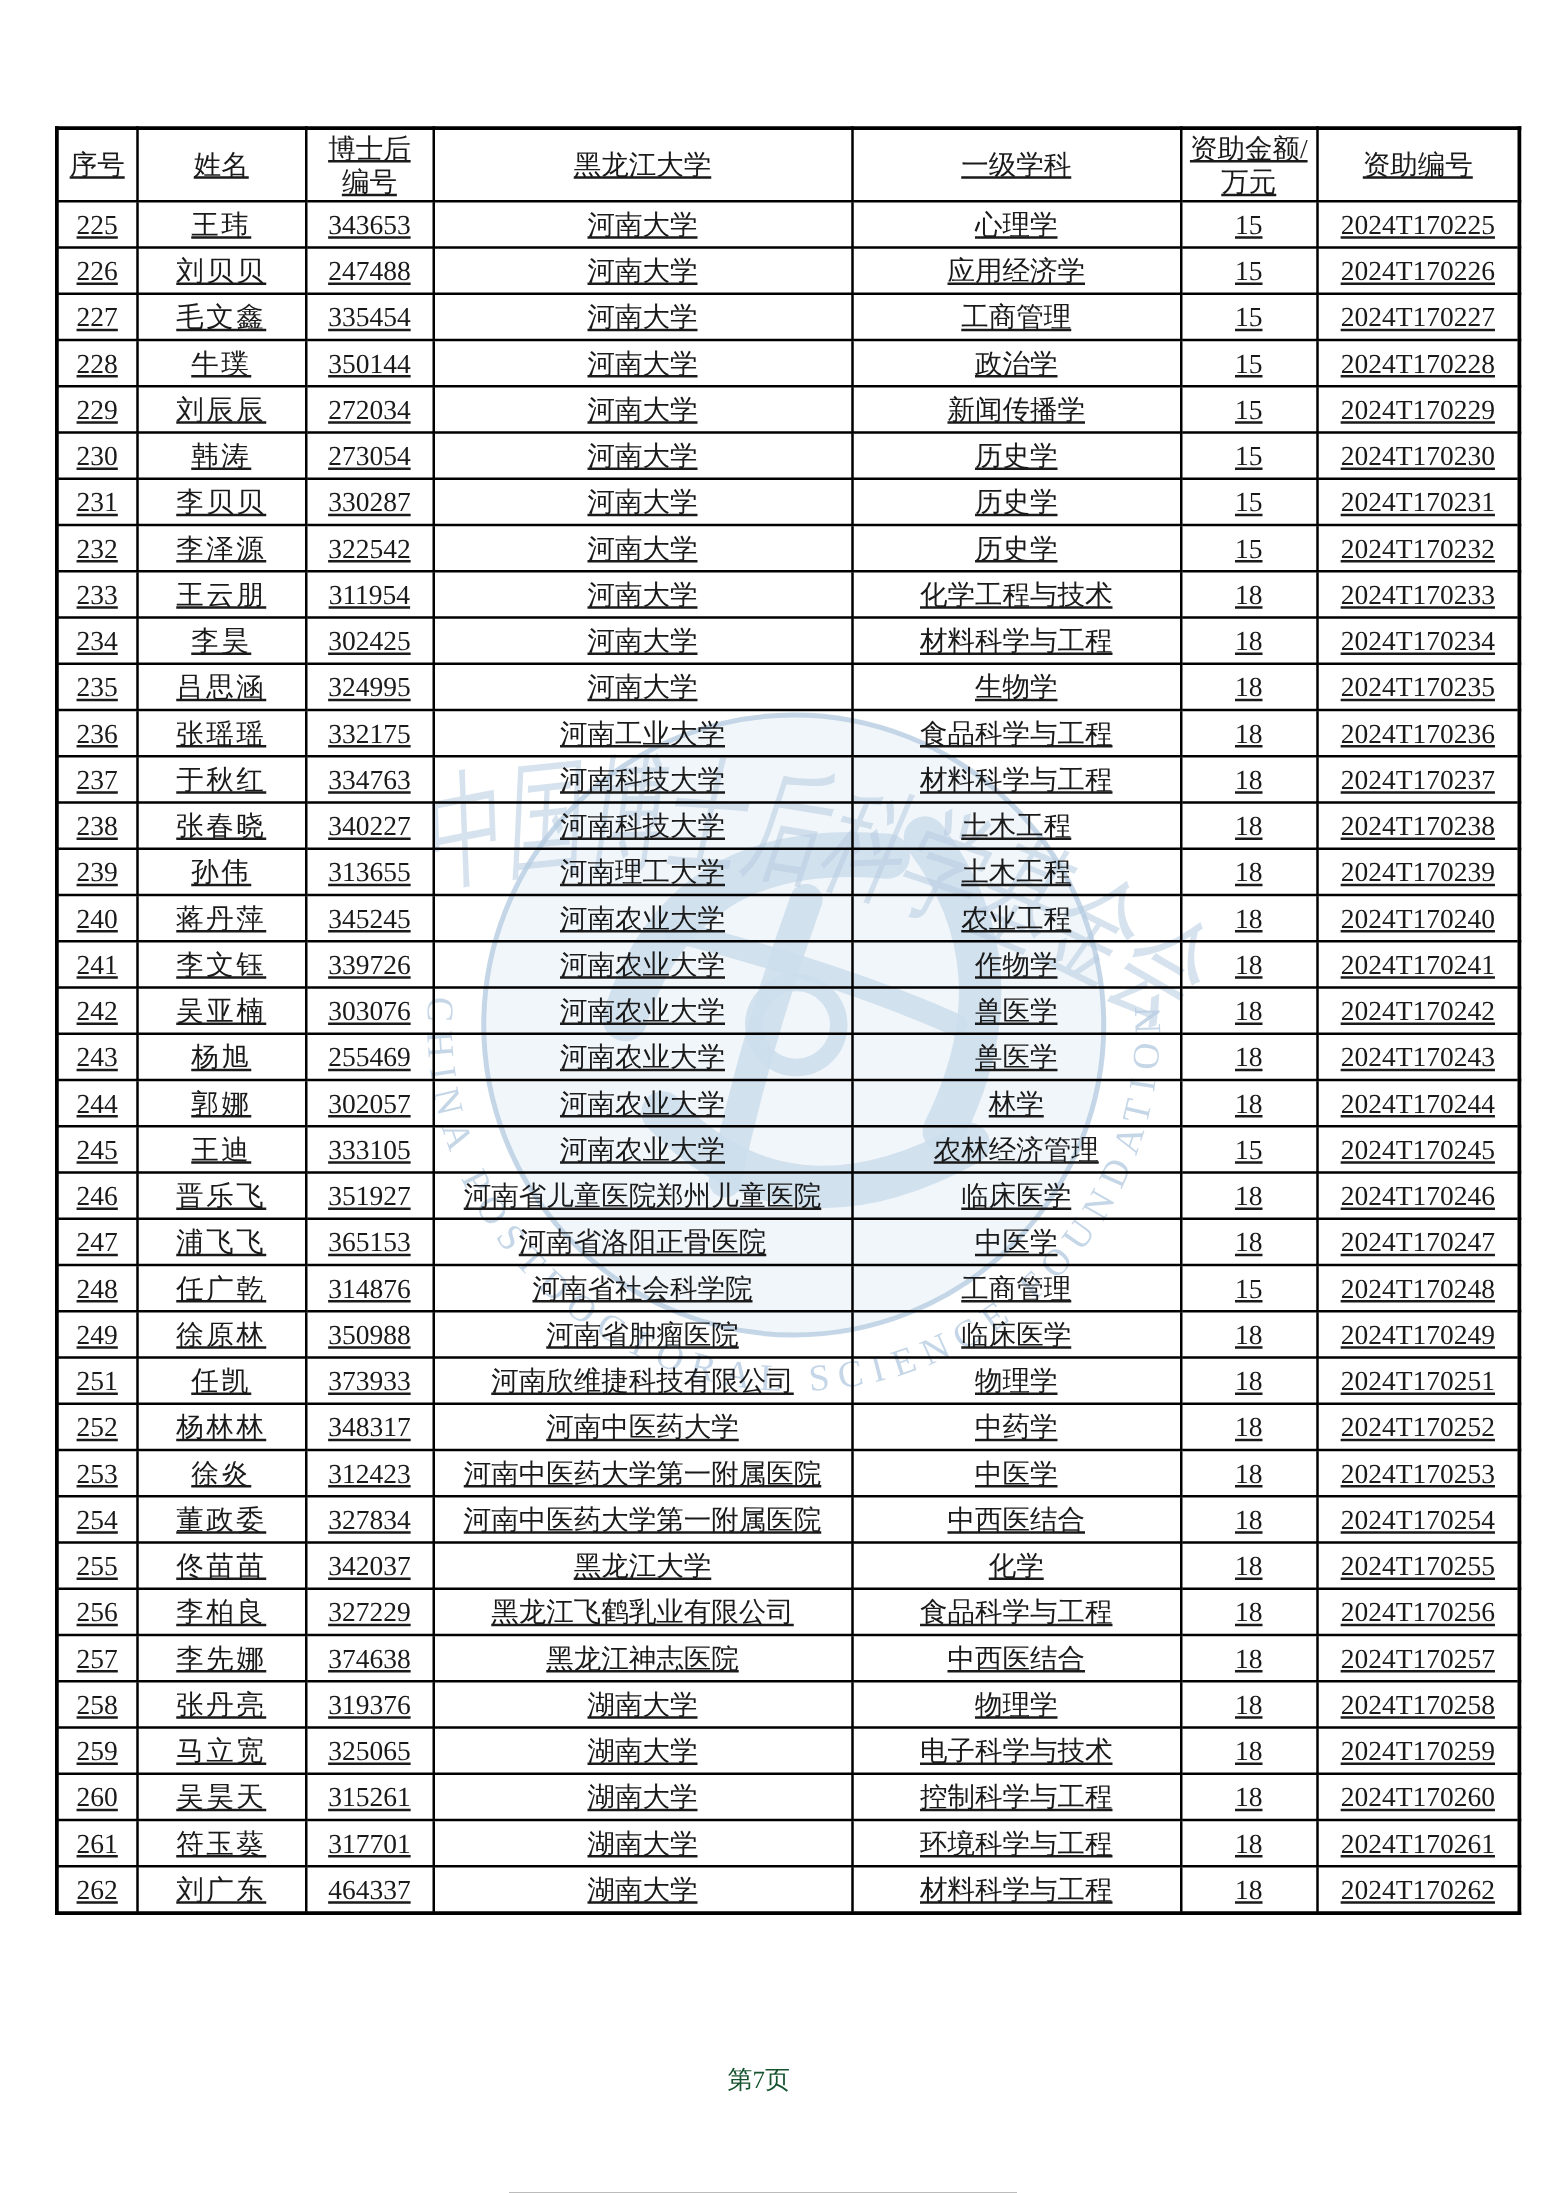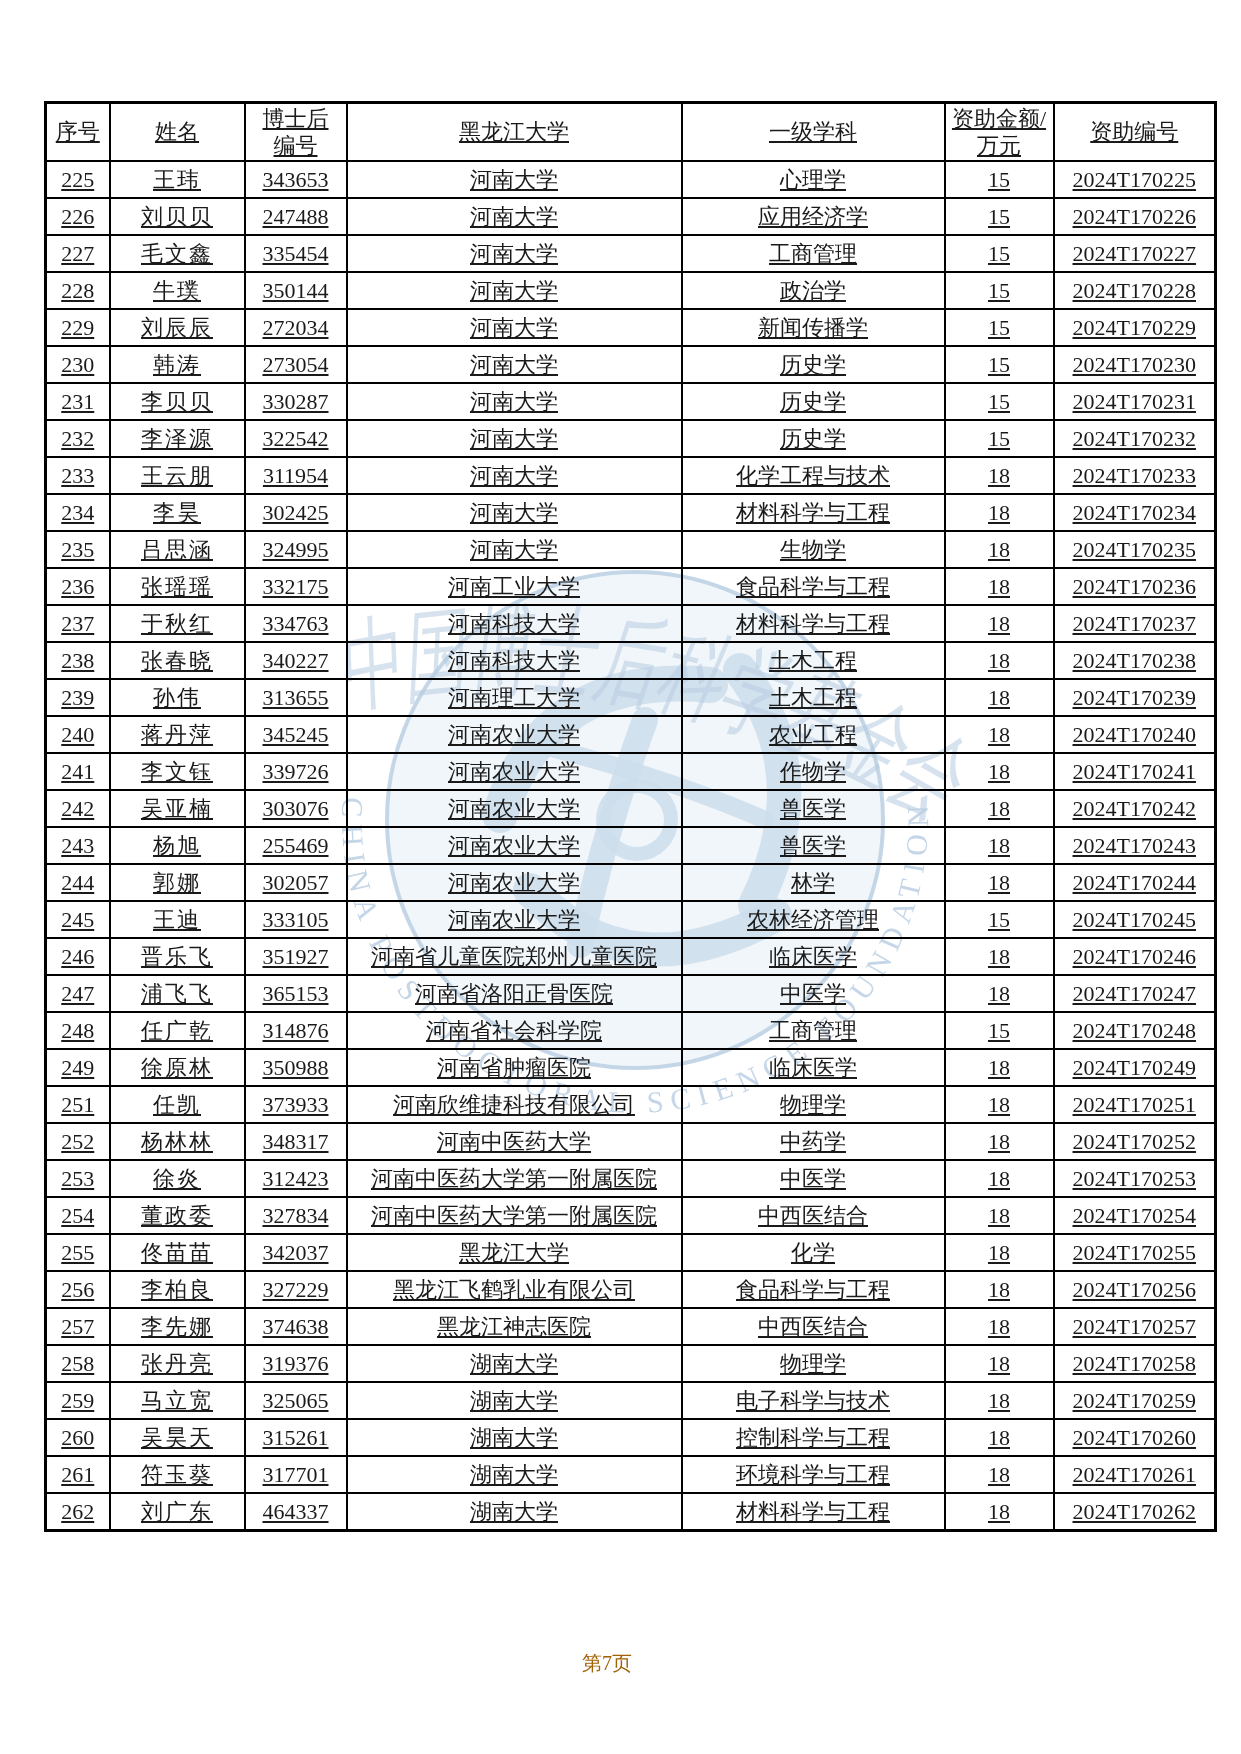--- a/index.html
+++ b/index.html
@@ -41,21 +41,21 @@
   .col-postdoc{width:102px;}
   .col-inst{width:335px;}
   .col-disc{width:263px;}
   .col-amount{width:109px;}
   .col-grant{width:162px;}
   td.cell-name{letter-spacing:2px;margin-top:28px;}
   
   #page-footer{
     position:absolute;left:607px;top:1650px;
     transform:translateX(-50%);
-    font-size:20px;color:#a16207;z-index:1;
+    font-size:20px;color:#14532d;z-index:1;
   }
 </style>
 </head>
 <body>
 
 <div id="page">
 
   <svg id="watermark" viewBox="0 0 700 660">
     <g opacity="0.75">
 

